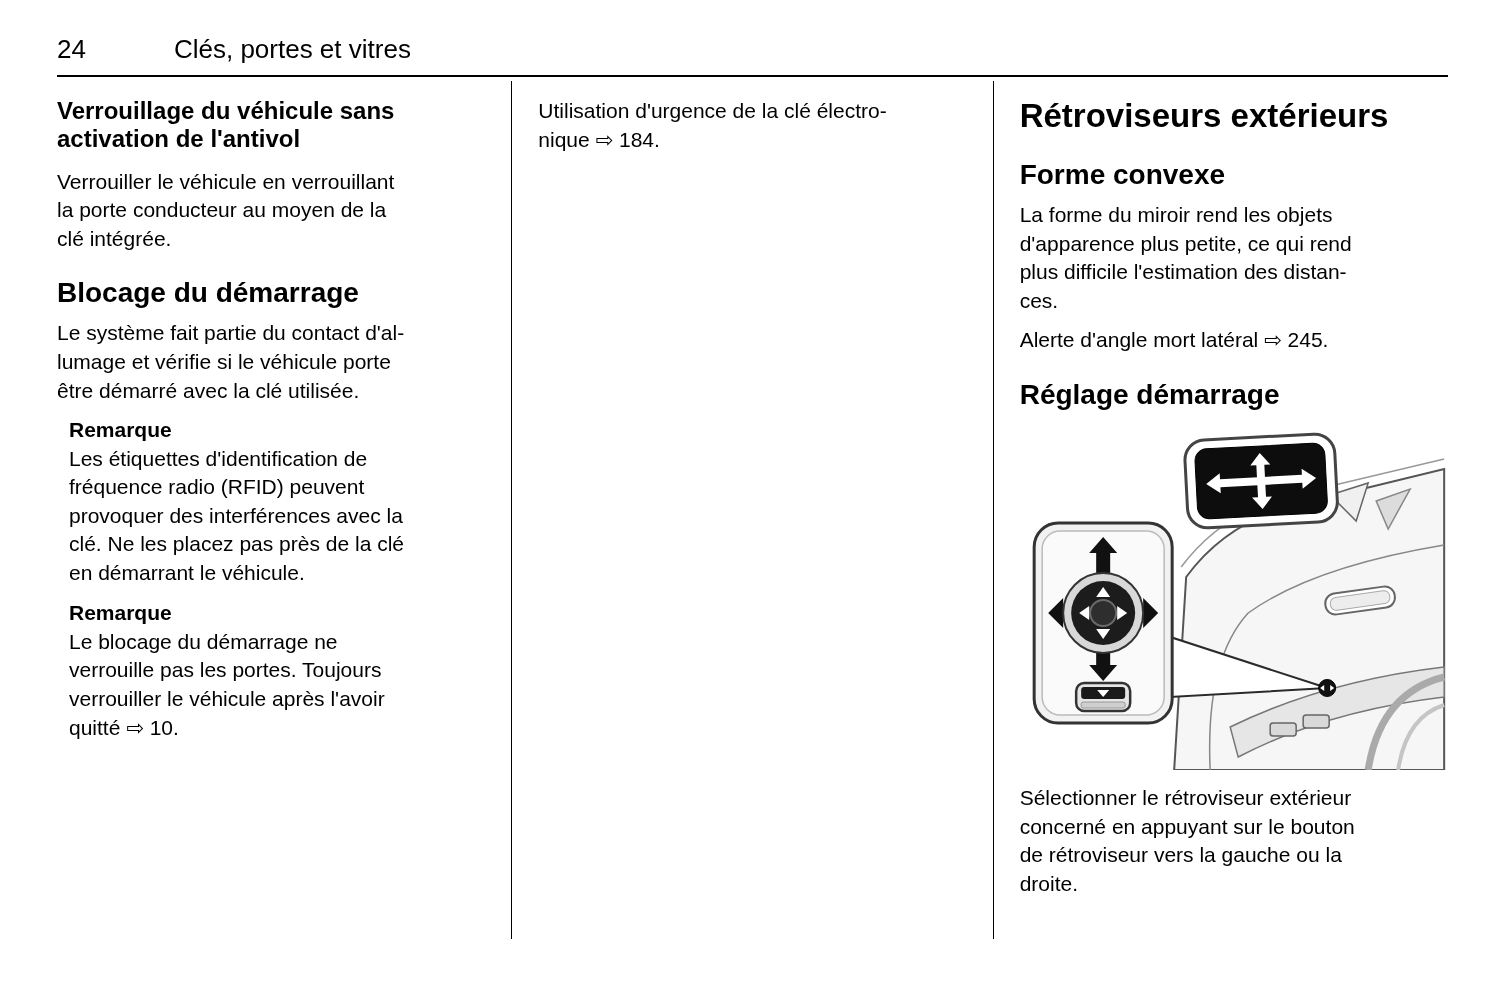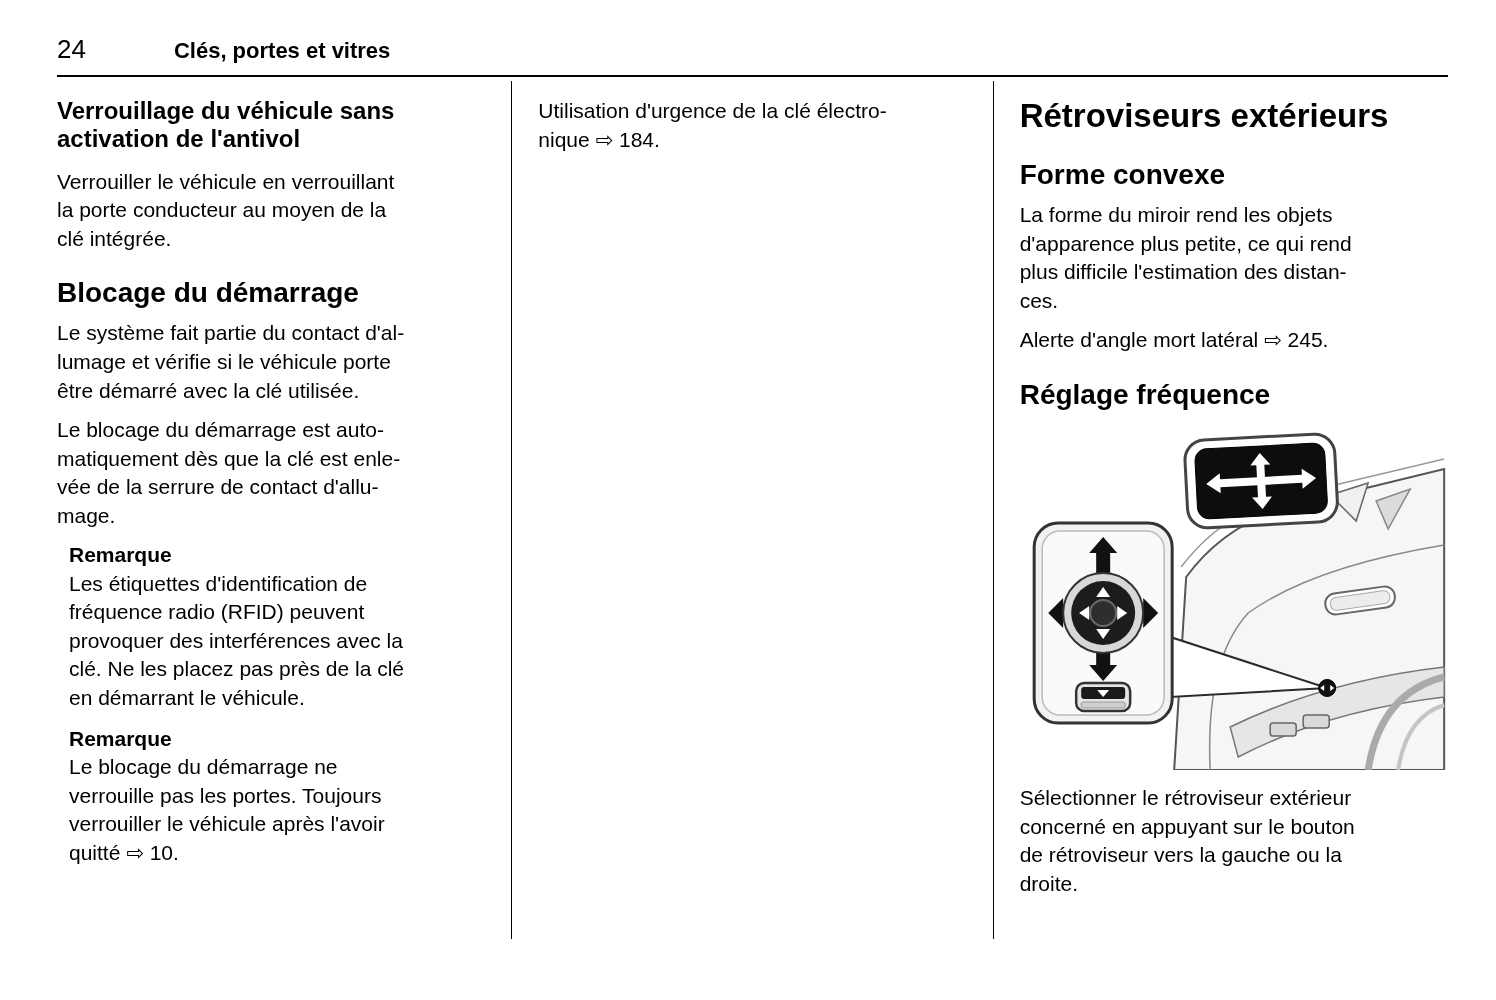--- a/index.html
+++ b/index.html
@@ -15,21 +15,21 @@
     padding: 34px 48px 0 57px;
   }
   .page-header {
     display: flex;
     align-items: baseline;
     gap: 88px;
     padding-bottom: 10px;
     border-bottom: 2px solid #000;
   }
   .page-number { font-size: 26px; font-weight: normal; }
-  .chapter-title { font-size: 22px; font-weight: bold; }
+  .chapter-title { font-size: 26px; font-weight: normal; }
 
   .columns { display: flex; align-items: stretch; margin-top: 4px; }
   .col { flex: 1 1 0; padding: 14px 26px 30px 26px; }
   .col-1 { padding-left: 0; }
   .col-3 { padding-right: 0; }
   .col-2, .col-3 { border-left: 1.5px solid #000; }
 
   .h-large { font-size: 33px; font-weight: bold; line-height: 1.15; margin: 2px 0 6px 0; }
   .h-med   { font-size: 28px; font-weight: bold; line-height: 1.15; margin: 24px 0 10px 0; }
   .h-small { font-size: 24px; font-weight: bold; line-height: 1.18; margin: 2px 0 14px 0; }
@@ -64,24 +64,20 @@
       <h3 class="h-small">Verrouillage du véhicule sans
 activation de l'antivol</h3>
       <p class="body">Verrouiller le véhicule en verrouillant
 la porte conducteur au moyen de la
 clé intégrée.</p>
 
       <h2 class="h-med">Blocage du démarrage</h2>
       <p class="body">Le système fait partie du contact d'al-
 lumage et vérifie si le véhicule porte
 être démarré avec la clé utilisée.</p>
-      <p class="body">Le blocage du démarrage est auto-
-matiquement dès que la clé est enle-
-vée de la serrure de contact d'allu-
-mage.</p>
 
       <div class="note">
         <p class="note-label">Remarque</p>
         <p class="body">Les étiquettes d'identification de
 fréquence radio (RFID) peuvent
 provoquer des interférences avec la
 clé. Ne les placez pas près de la clé
 en démarrant le véhicule.</p>
       </div>
 
@@ -103,21 +99,21 @@
     <section class="col col-3">
       <h1 class="h-large">Rétroviseurs extérieurs</h1>
 
       <h2 class="h-med">Forme convexe</h2>
       <p class="body">La forme du miroir rend les objets
 d'apparence plus petite, ce qui rend
 plus difficile l'estimation des distan-
 ces.</p>
       <p class="body">Alerte d'angle mort latéral ⇨ 245.</p>
 
-      <h2 class="h-med">Réglage fréquence</h2>
+      <h2 class="h-med">Réglage démarrage</h2>
 
       <figure class="figure">
         <svg viewBox="0 0 420 345" preserveAspectRatio="xMidYMid meet">
 
           <g>
             <path d="M150,345 L162,152 Q200,100 264,82 L420,44 L420,345 Z" fill="#f6f6f6" stroke="#555" stroke-width="2"></path>
             <path d="M157,142 Q196,90 260,72 L420,34" fill="none" stroke="#999" stroke-width="1.5"></path>
             <path d="M186,345 Q181,235 224,188 Q288,142 420,120" fill="none" stroke="#888" stroke-width="1.5"></path>
             <polygon points="352,76 386,64 364,104" fill="#dcdcdc" stroke="#888" stroke-width="1.5"></polygon>
             <path d="M206,302 Q300,256 420,242 L420,272 Q302,286 214,332 Z" fill="#e6e6e6" stroke="#777" stroke-width="1.5"></path>

